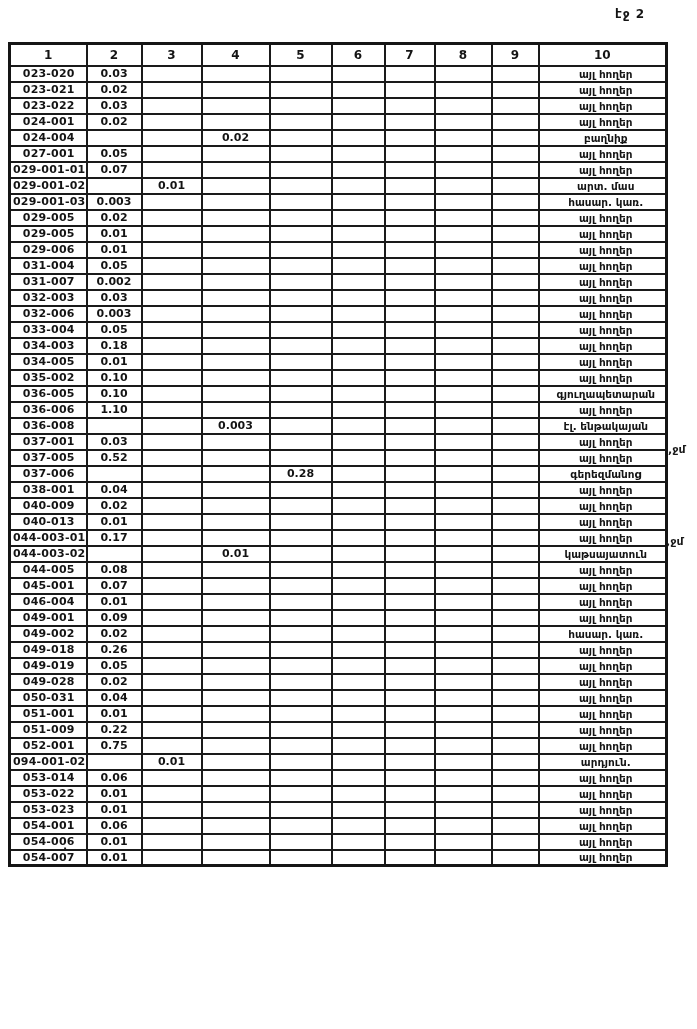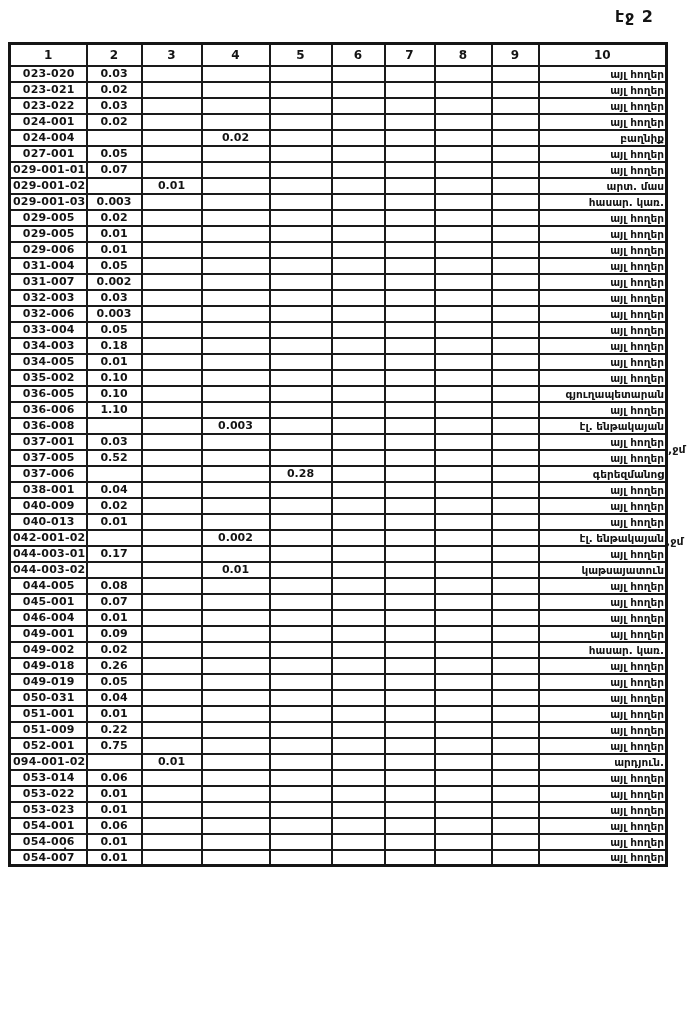--- a/index.html
+++ b/index.html
@@ -15,21 +15,21 @@
   .page {
     position: relative;
     width: 697px;
     height: 1029px;
     background: #ffffff;
   }
   .page-label {
     position: absolute;
     top: 7px;
     left: 615px;
-    font-size: 16px;
+    font-size: 12px;
     font-weight: bold;
     color: #141414;
     letter-spacing: 1px;
   }
   table.parcels {
     position: absolute;
     top: 42px;
     left: 8px;
     width: 657px;
     border-collapse: collapse;
@@ -57,21 +57,21 @@
     text-align: center;
     vertical-align: middle;
     padding: 0 1px;
   }
   table.parcels td.col-1 {
     text-align: center;
     padding-left: 2px;
     letter-spacing: 0.2px;
   }
   table.parcels td.col-10 {
-    text-align: right;
+    text-align: center;
     padding-left: 8px;
     font-size: 10.5px;
   }
   .annotation {
     position: absolute;
     font-size: 11px;
     font-weight: bold;
     color: #1a1a1a;
   }
 </style>
@@ -451,32 +451,20 @@
           <td class="col-3"></td>
           <td class="col-4"></td>
           <td class="col-5"></td>
           <td class="col-6"></td>
           <td class="col-7"></td>
           <td class="col-8"></td>
           <td class="col-9"></td>
           <td class="col-10">այլ հողեր</td>
         </tr>
         <tr>
-          <td class="col-1">042-001-02</td>
-          <td class="col-2"></td>
-          <td class="col-3"></td>
-          <td class="col-4">0.002</td>
-          <td class="col-5"></td>
-          <td class="col-6"></td>
-          <td class="col-7"></td>
-          <td class="col-8"></td>
-          <td class="col-9"></td>
-          <td class="col-10">էլ. ենթակայան</td>
-        </tr>
-        <tr>
           <td class="col-1">044-003-01</td>
           <td class="col-2">0.17</td>
           <td class="col-3"></td>
           <td class="col-4"></td>
           <td class="col-5"></td>
           <td class="col-6"></td>
           <td class="col-7"></td>
           <td class="col-8"></td>
           <td class="col-9"></td>
           <td class="col-10">այլ հողեր</td>
@@ -561,20 +549,32 @@
           <td class="col-5"></td>
           <td class="col-6"></td>
           <td class="col-7"></td>
           <td class="col-8"></td>
           <td class="col-9"></td>
           <td class="col-10">այլ հողեր</td>
         </tr>
         <tr>
           <td class="col-1">049-019</td>
           <td class="col-2">0.05</td>
+          <td class="col-3"></td>
+          <td class="col-4"></td>
+          <td class="col-5"></td>
+          <td class="col-6"></td>
+          <td class="col-7"></td>
+          <td class="col-8"></td>
+          <td class="col-9"></td>
+          <td class="col-10">այլ հողեր</td>
+        </tr>
+        <tr>
+          <td class="col-1">049-028</td>
+          <td class="col-2">0.02</td>
           <td class="col-3"></td>
           <td class="col-4"></td>
           <td class="col-5"></td>
           <td class="col-6"></td>
           <td class="col-7"></td>
           <td class="col-8"></td>
           <td class="col-9"></td>
           <td class="col-10">այլ հողեր</td>
         </tr>
         <tr>

